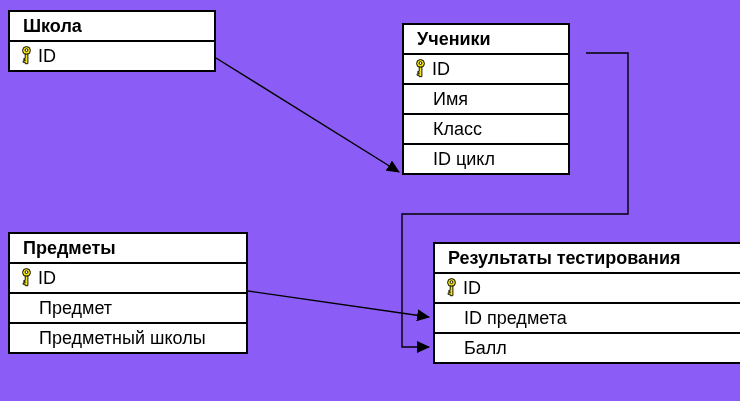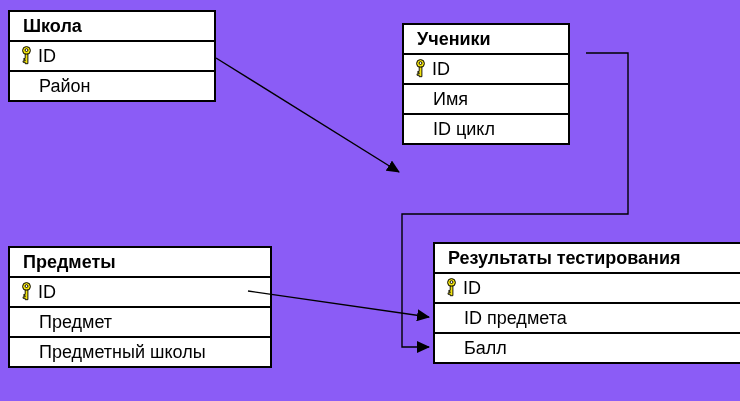--- a/index.html
+++ b/index.html
@@ -73,42 +73,42 @@
   </svg>
 
   <div class="tbl" style="left:8px; top:10px; width:208px;">
     <div class="hdr">Школа</div>
     <div class="row keyrow">
       <svg class="keyicon">
           <use href="#keysym"></use>
         </svg>
       <span class="lbl">ID</span>
     </div>
-    <div class="row">
-      <span class="lbl">Район</span>
-    </div>
   </div>
 
   <div class="tbl" style="left:402px; top:8px; width:168px;margin-top:15px;">
     <div class="hdr">Ученики</div>
     <div class="row keyrow">
       <svg class="keyicon">
           <use href="#keysym"></use>
         </svg>
       <span class="lbl">ID</span>
     </div>
     <div class="row">
       <span class="lbl">Имя</span>
     </div>
     <div class="row">
+      <span class="lbl">Класс</span>
+    </div>
+    <div class="row">
       <span class="lbl">ID цикл</span>
     </div>
   </div>
 
-  <div class="tbl" style="left:8px; top:246px; width:264px;">
+  <div class="tbl" style="left:8px; top:232px; width:240px;">
     <div class="hdr">Предметы</div>
     <div class="row keyrow">
       <svg class="keyicon">
           <use href="#keysym"></use>
         </svg>
       <span class="lbl">ID</span>
     </div>
     <div class="row">
       <span class="lbl">Предмет</span>
     </div>

